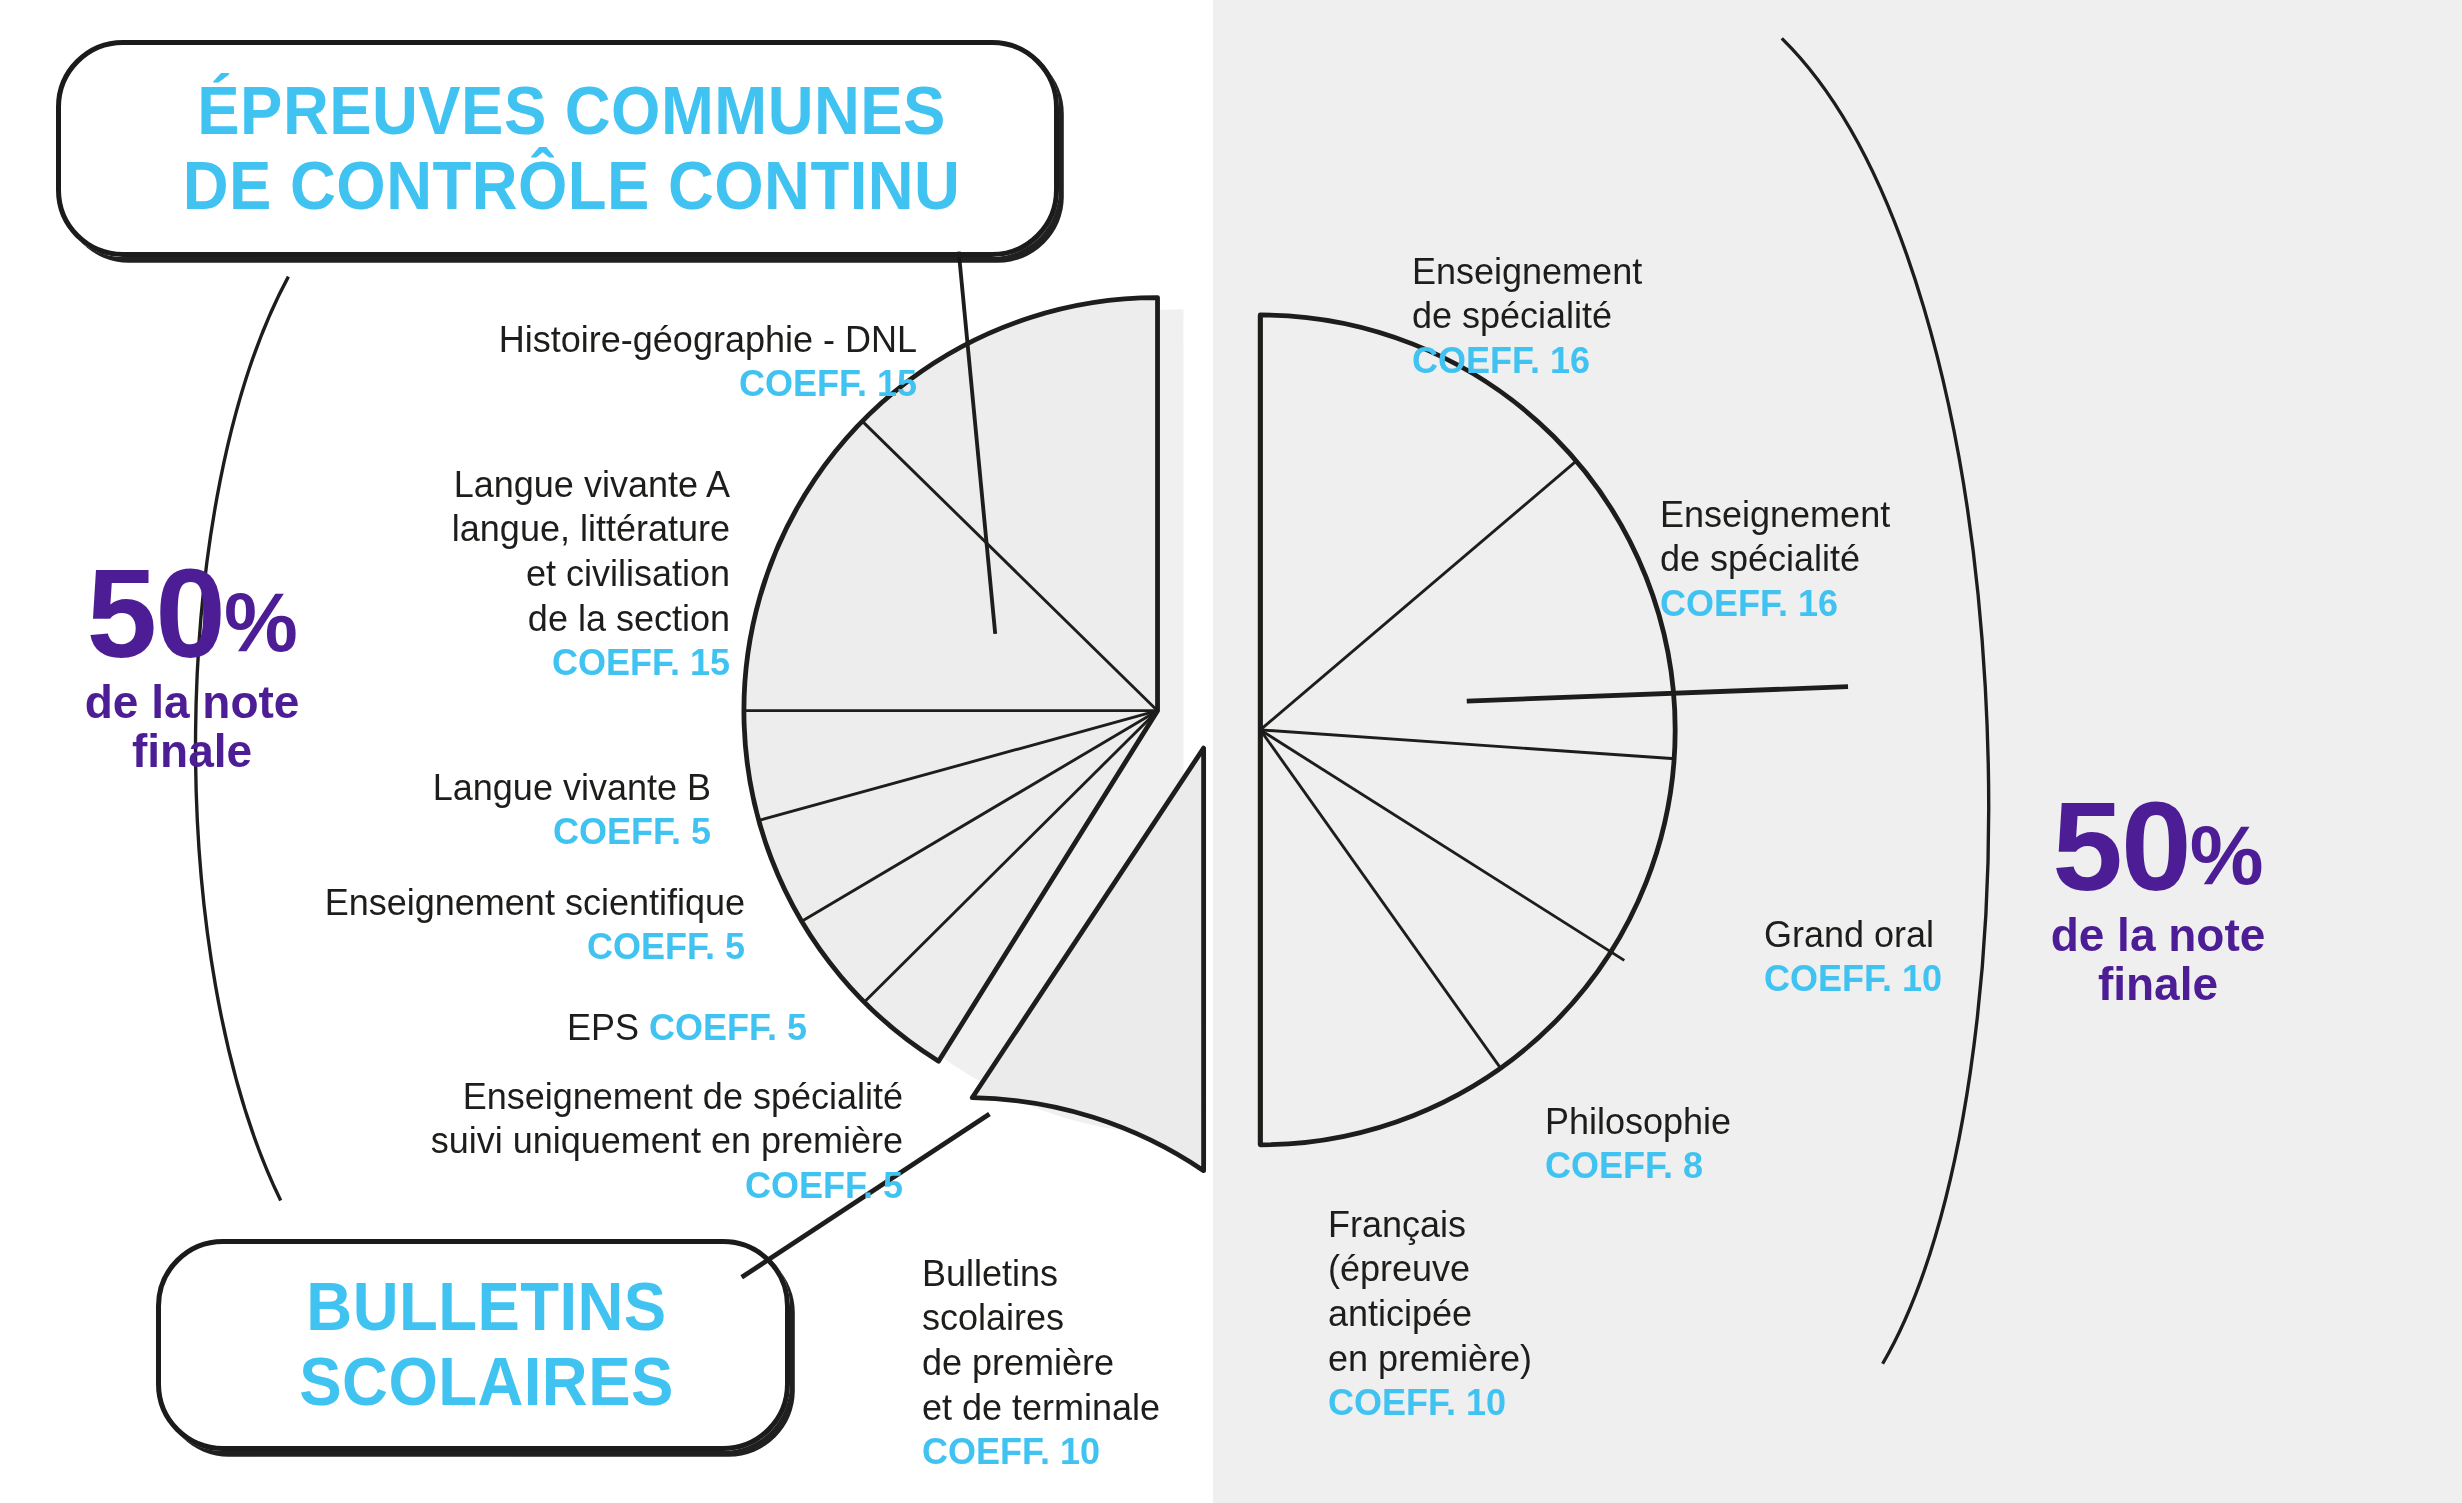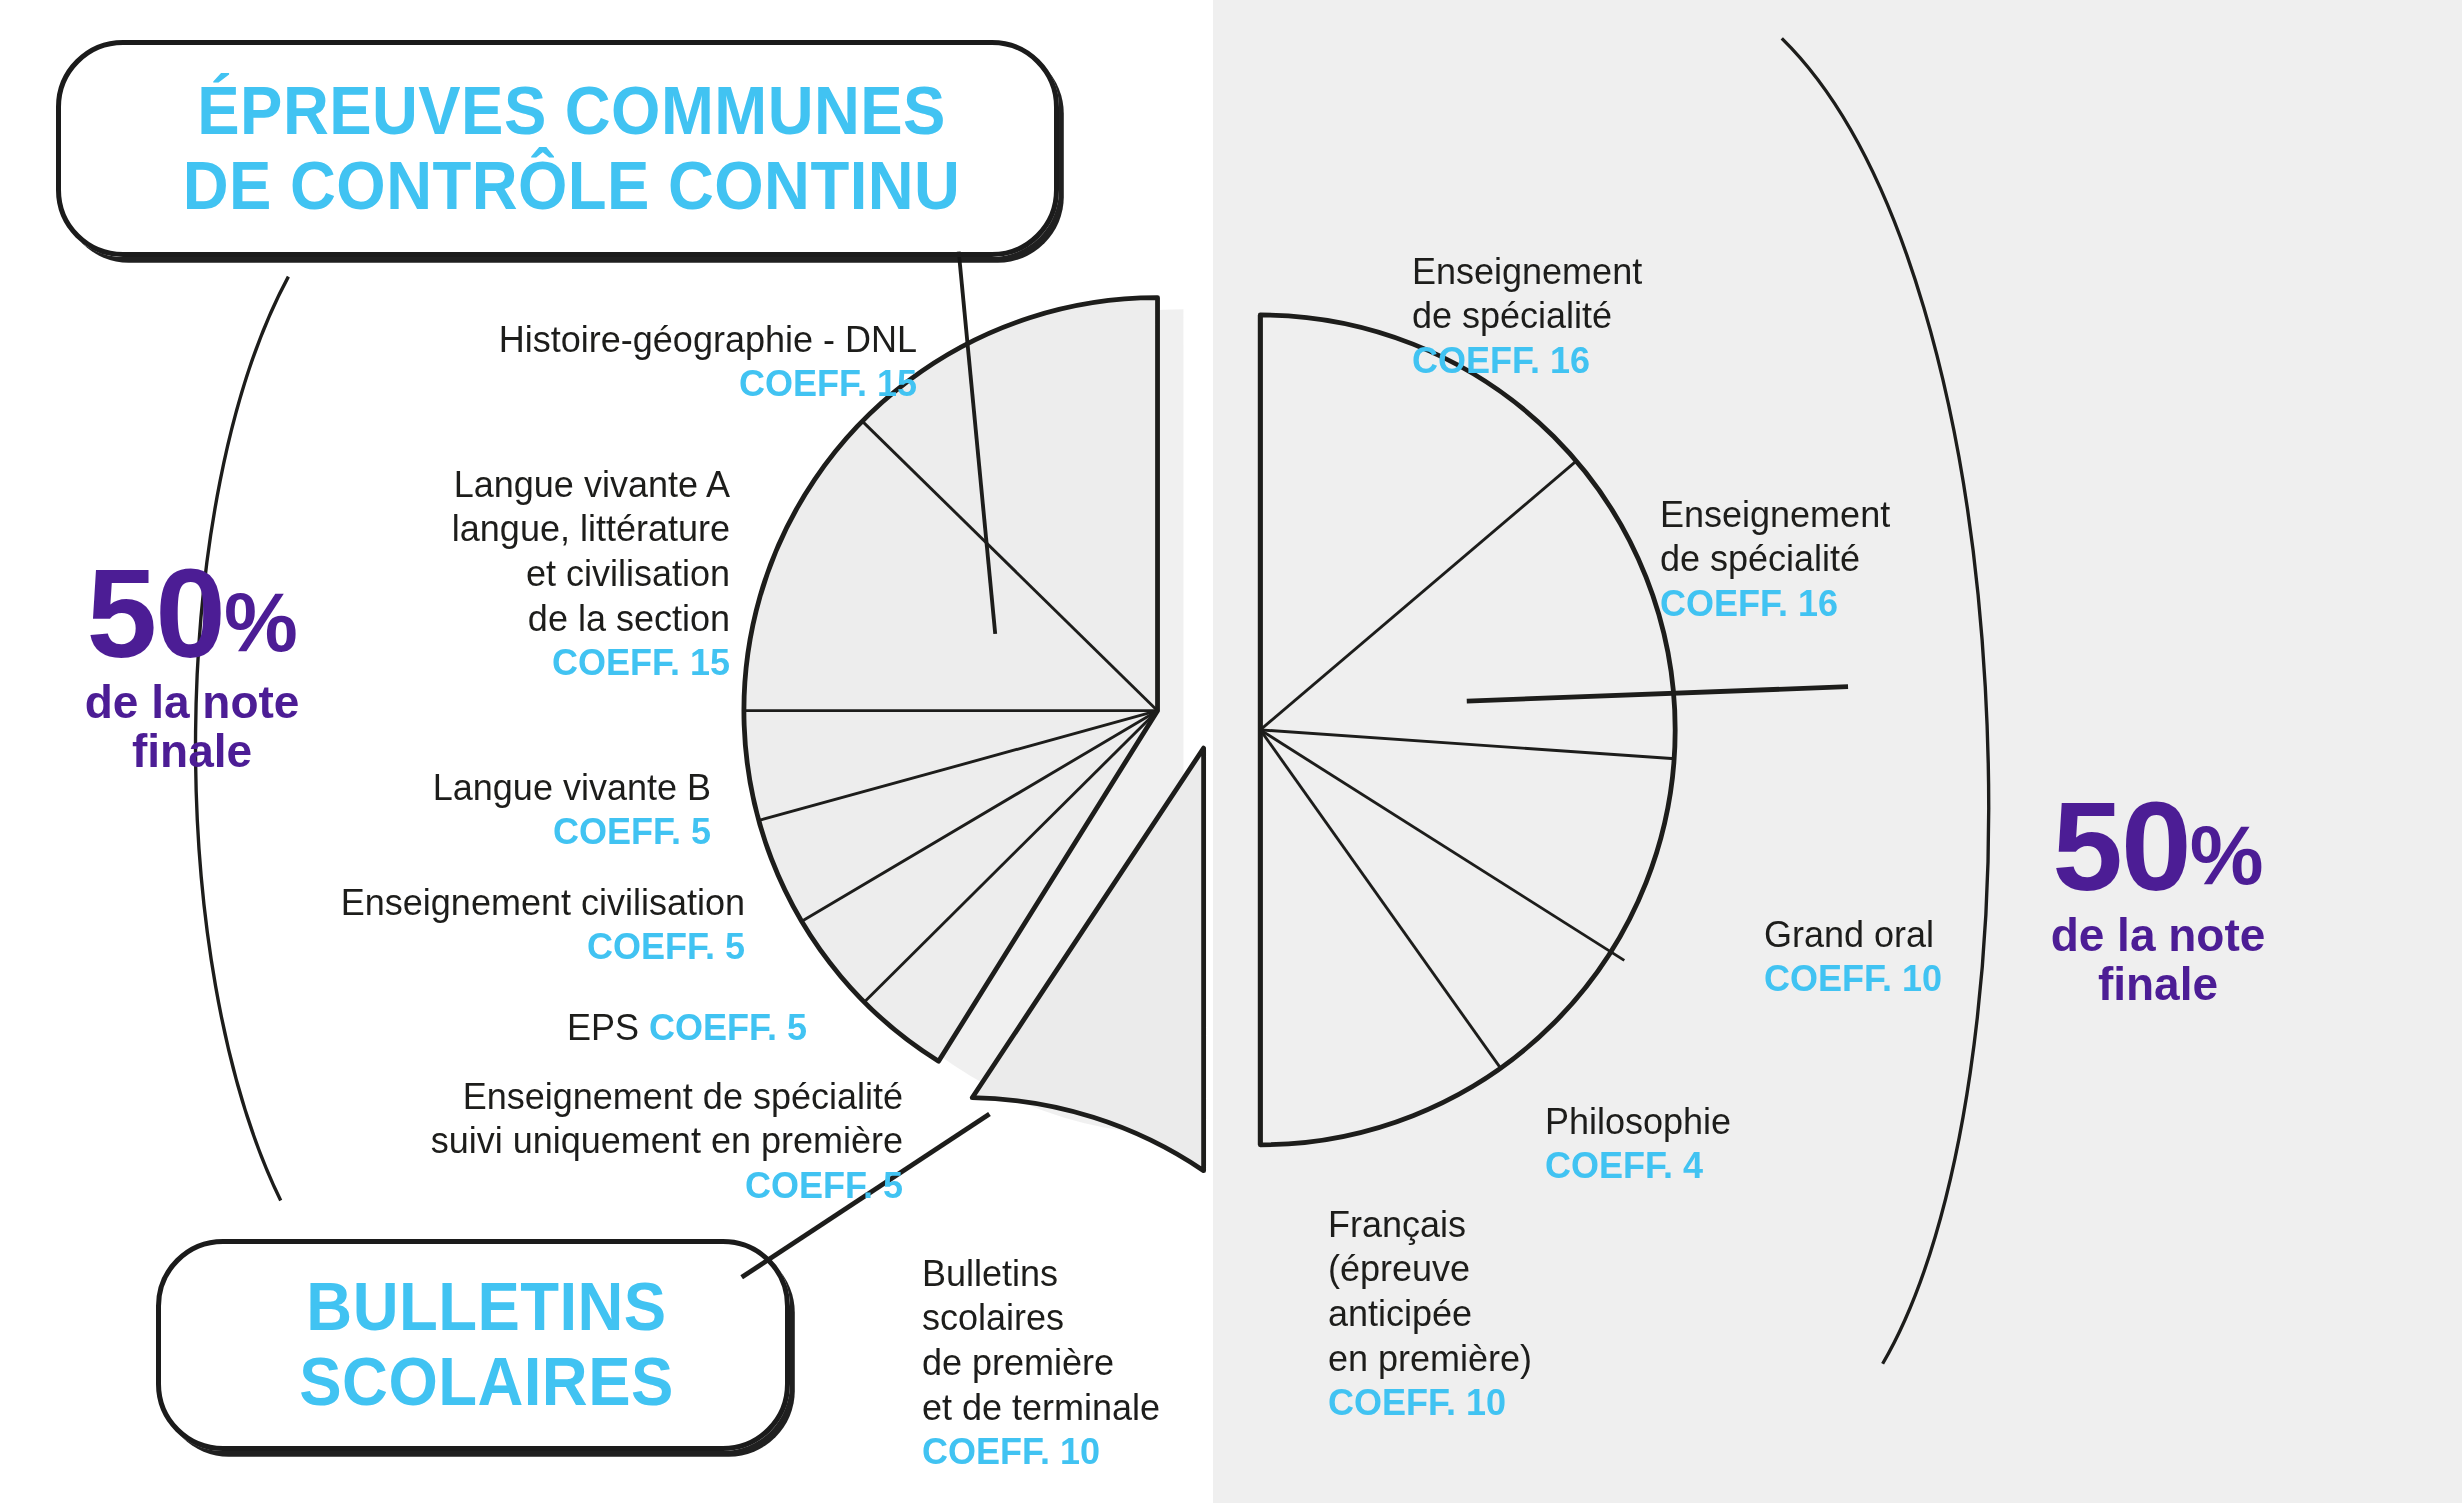--- a/index.html
+++ b/index.html
@@ -162,21 +162,21 @@
 de la section</span>
     <div class="co">COEFF. 15</div>
   </div>
 
   <div class="lbl r" style="left:288px;top:721px;width:423px;">
     <span>Langue vivante B</span>
     <div class="co">COEFF. 5</div>
   </div>
 
   <div class="lbl r" style="left:221px;top:836px;width:524px;">
-    <span>Enseignement civilisation</span>
+    <span>Enseignement scientifique</span>
     <div class="co">COEFF. 5</div>
   </div>
 
   <div class="lbl r" style="left:288px;top:961px;width:519px;">
     <span class="inline">EPS </span><span class="co inline">COEFF. 5</span>
   </div>
 
   <div class="lbl r" style="left:221px;top:1030px;width:682px;">
     <span>Enseignement de spécialité
 suivi uniquement en première</span>
@@ -203,21 +203,21 @@
     <div class="co">COEFF. 16</div>
   </div>
 
   <div class="lbl l" style="left:1736px;top:868px;width:288px;margin-left:28px;">
     <span>Grand oral</span>
     <div class="co">COEFF. 10</div>
   </div>
 
   <div class="lbl l" style="left:1545px;top:1055px;width:288px;">
     <span>Philosophie</span>
-    <div class="co">COEFF. 4</div>
+    <div class="co">COEFF. 8</div>
   </div>
 
   <div class="lbl l" style="left:1328px;top:1158px;width:317px;">
     <span>Français
 (épreuve
 anticipée
 en première)</span>
     <div class="co">COEFF. 10</div>
   </div>
 

